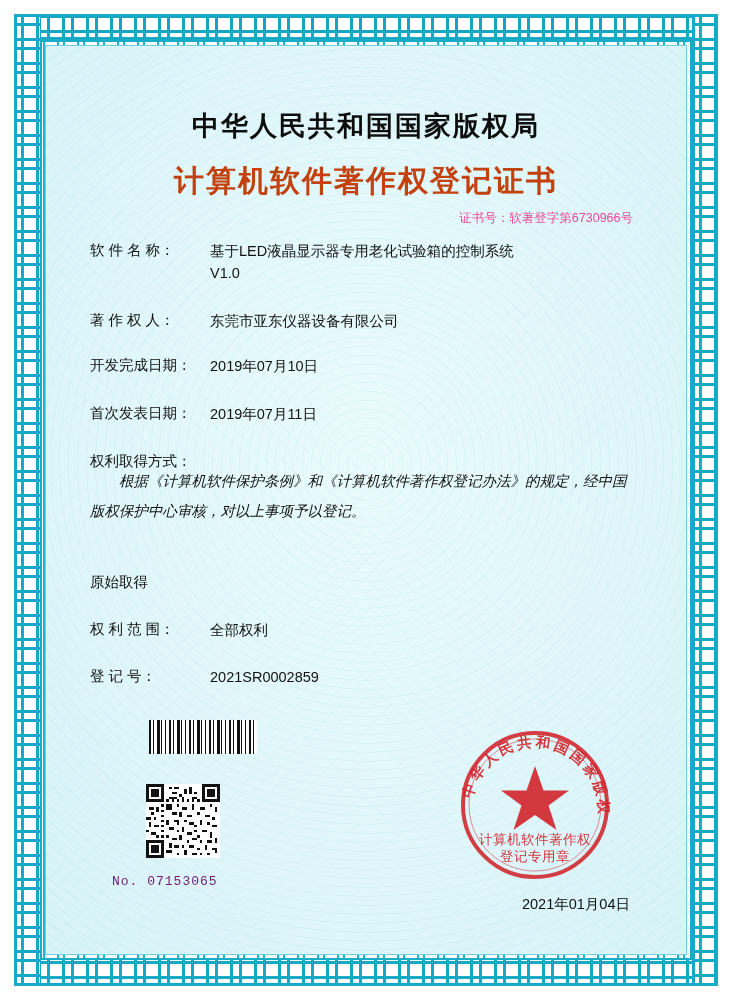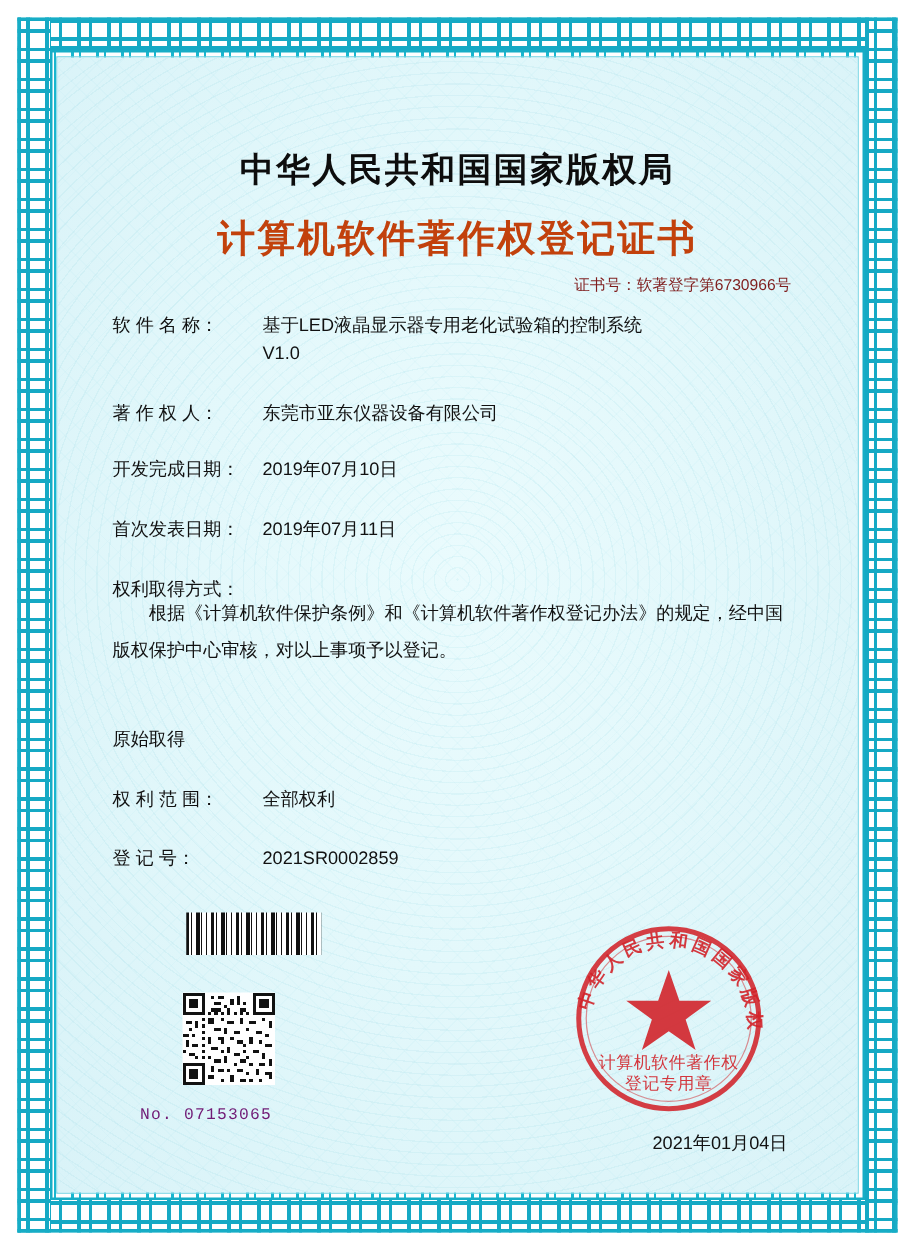--- a/index.html
+++ b/index.html
@@ -126,21 +126,21 @@
         rgba(140,215,228,0.12) 0px, rgba(140,215,228,0.12) 1px,
         rgba(255,255,255,0) 1px, rgba(255,255,255,0) 12px),
       repeating-linear-gradient(-45deg,
         rgba(140,215,228,0.12) 0px, rgba(140,215,228,0.12) 1px,
         rgba(255,255,255,0) 1px, rgba(255,255,255,0) 12px);
   }
 
   
   .content {
     position: absolute;
-    left: 46px; top: 46px;
+    left: 46px; top: 36px;
     width: 640px;
     height: 908px;
     color: #111111;
   }
 
   .title-main {
     position: absolute;
     top: 72px;
     width: 100%;
     text-align: center;
@@ -160,21 +160,21 @@
     font-weight: bold;
     letter-spacing: 2px;
     color: #c2410c;
   }
   .cert-no {
     position: absolute;
     top: 174px;
     right: 53px;
     font-family: "Liberation Sans", sans-serif;
     font-size: 12.5px;
-    color: #7f1d1d;
+    color: #ec4899;
     letter-spacing: 0px;
   }
 
   .fields {
     position: absolute;
     top: 205px;
     left: 0;
     width: 100%;
   }
   .field-row {
@@ -203,20 +203,21 @@
 
   .paragraph {
     position: absolute;
     top: 430px;
     left: 44px;
     width: 550px;
     font-size: 14.5px;
     line-height: 2.1;
     color: #111111;
     text-indent: 29px;
+    font-style: italic;
   }
 
   
   .barcode {
     position: absolute;
     left: 103px;
     top: 684px;
     width: 108px;
     height: 34px;
     background-image: repeating-linear-gradient(90deg,

